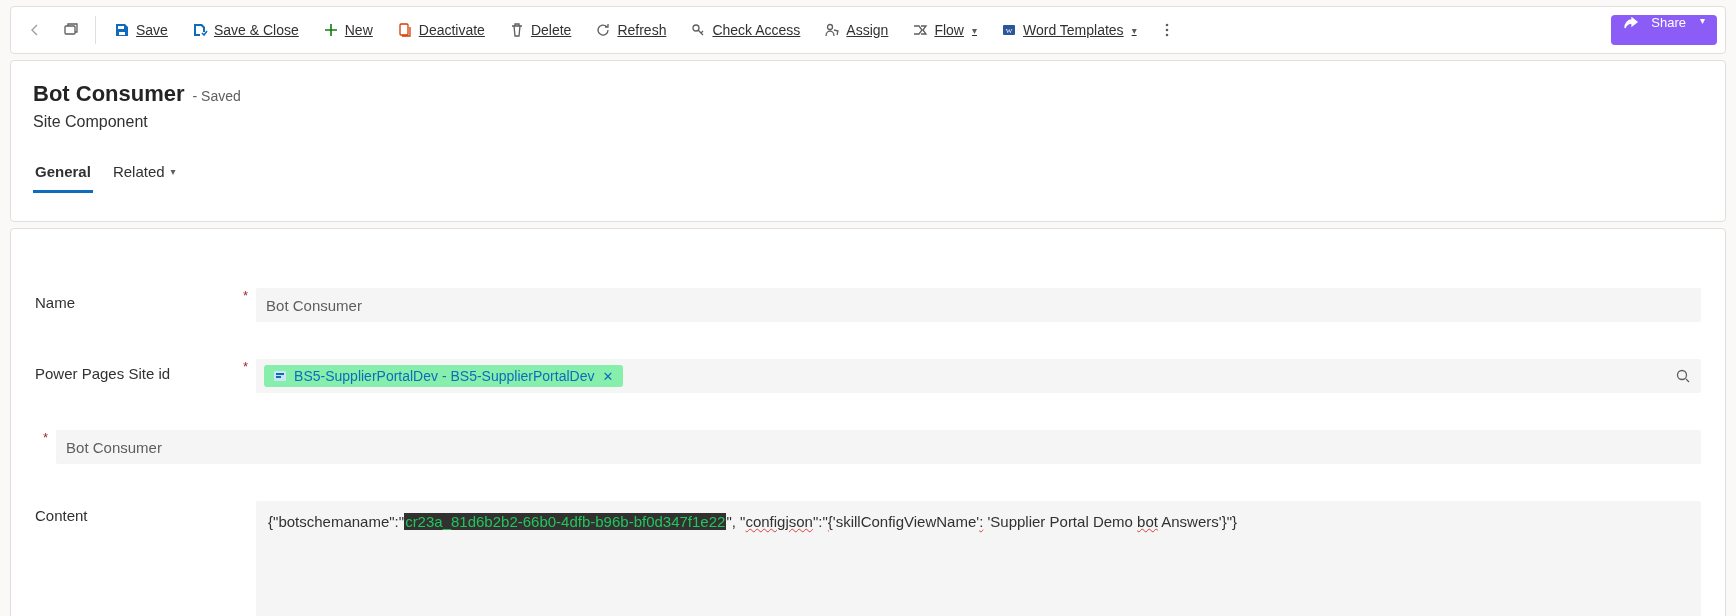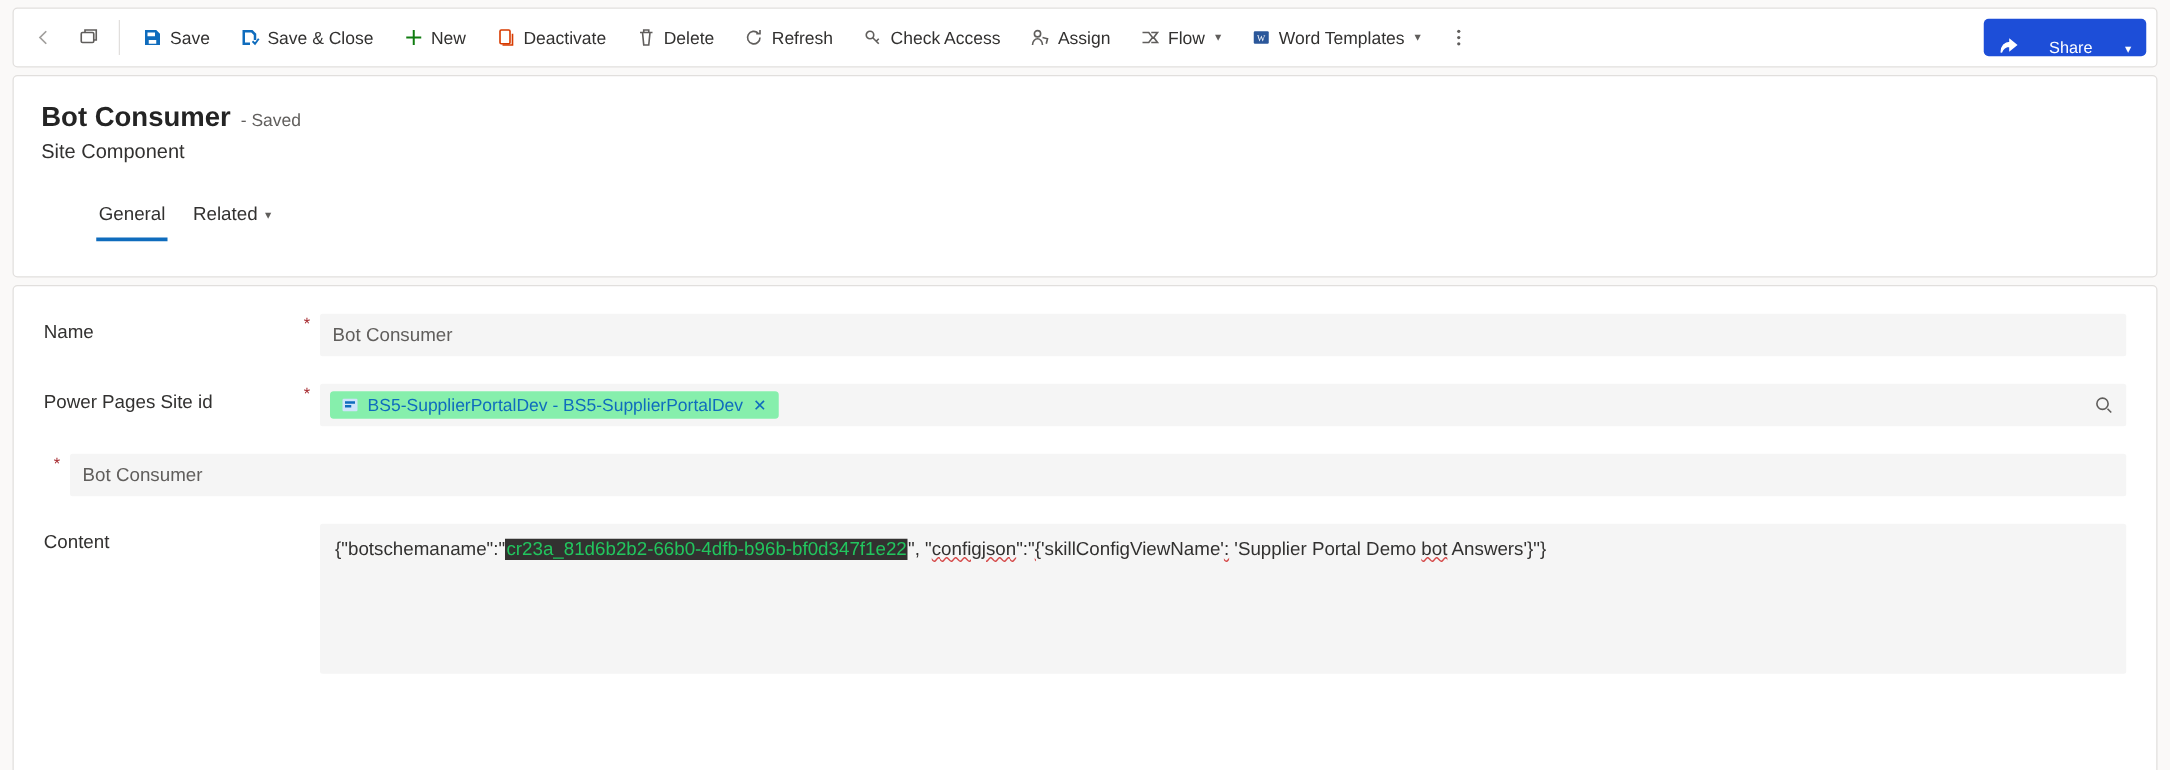--- a/index.html
+++ b/index.html
@@ -29,29 +29,30 @@
     align-items: center;
     height: 34px;
     padding: 0 10px;
     background: transparent;
     border: none;
     color: #323130;
     font-size: 14px;
     gap: 6px;
     cursor: pointer;
     border-radius: 2px;
+    text-decoration: underline;
   }
   .tb-iconbtn { padding: 0 8px; }
   .tb-divider { width: 1px; height: 28px; background: #e1dfdd; margin: 0 4px; }
   .tb-spacer { flex: 1; }
   .share-btn {
     display: inline-flex;
-    align-items: flex-end;
-    gap: 24px;
-    background: #1d4ed8;
+    align-items: flex-start;
+    gap: 12px;
+    background: #8b5cf6;
     color: #fff;
     border: none;
     height: 30px;
     padding: 0 12px;
     border-radius: 4px;
     font-size: 13px;
     cursor: pointer;
   }
   .share-btn svg { stroke: #fff; fill: #fff; }
   .icon { display: inline-flex; width: 16px; height: 16px; align-items: center; justify-content: center; }
@@ -75,33 +76,34 @@
     font-size: 15px;
     color: #323130;
     cursor: pointer;
     border: none;
     background: transparent;
     border-bottom: 3px solid transparent;
     display: inline-flex;
     align-items: center;
     gap: 4px;
   }
-  .tab.active { border-bottom-color: #0f6cbd; font-weight: 400; margin-left: 44px; }
+  .tab.active { border-bottom-color: #0f6cbd; font-weight: 700; }
   
   .form-card {
     background: #fff;
     border: 1px solid #e1dfdd;
     border-radius: 4px;
     margin: 6px 10px;
     padding: 22px 24px 60px 24px;
   }
   .form-row {
     display: flex;
     align-items: flex-start;
     margin-bottom: 22px;
+    margin-top: 37px;
   }
   .form-label {
     width: 200px;
     flex-shrink: 0;
     font-size: 15px;
     color: #323130;
     padding-top: 6px;
     display: flex;
     align-items: center;
   }

